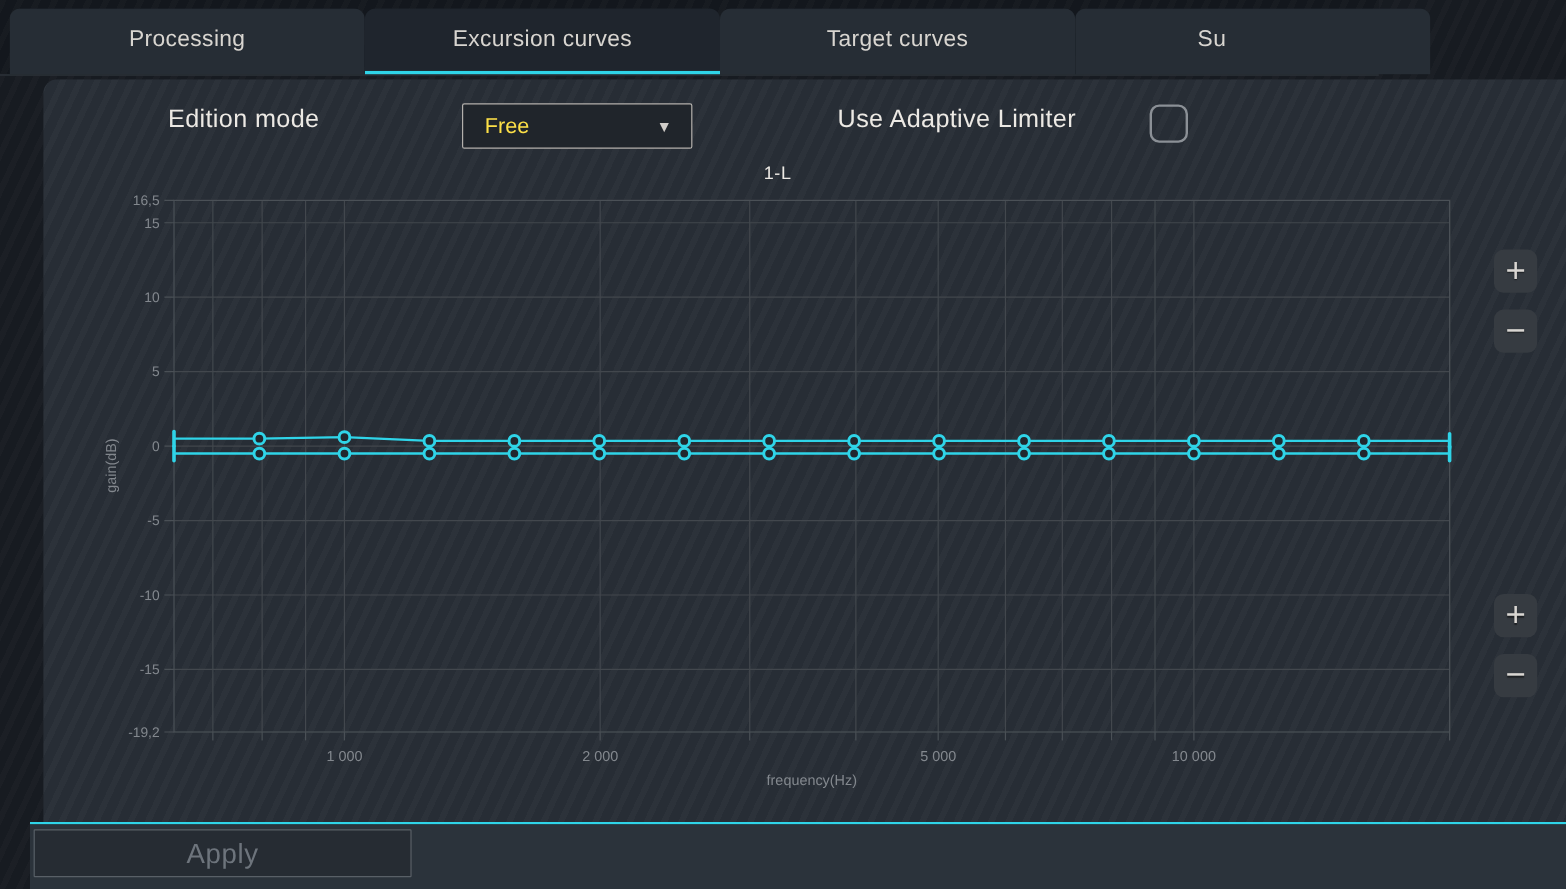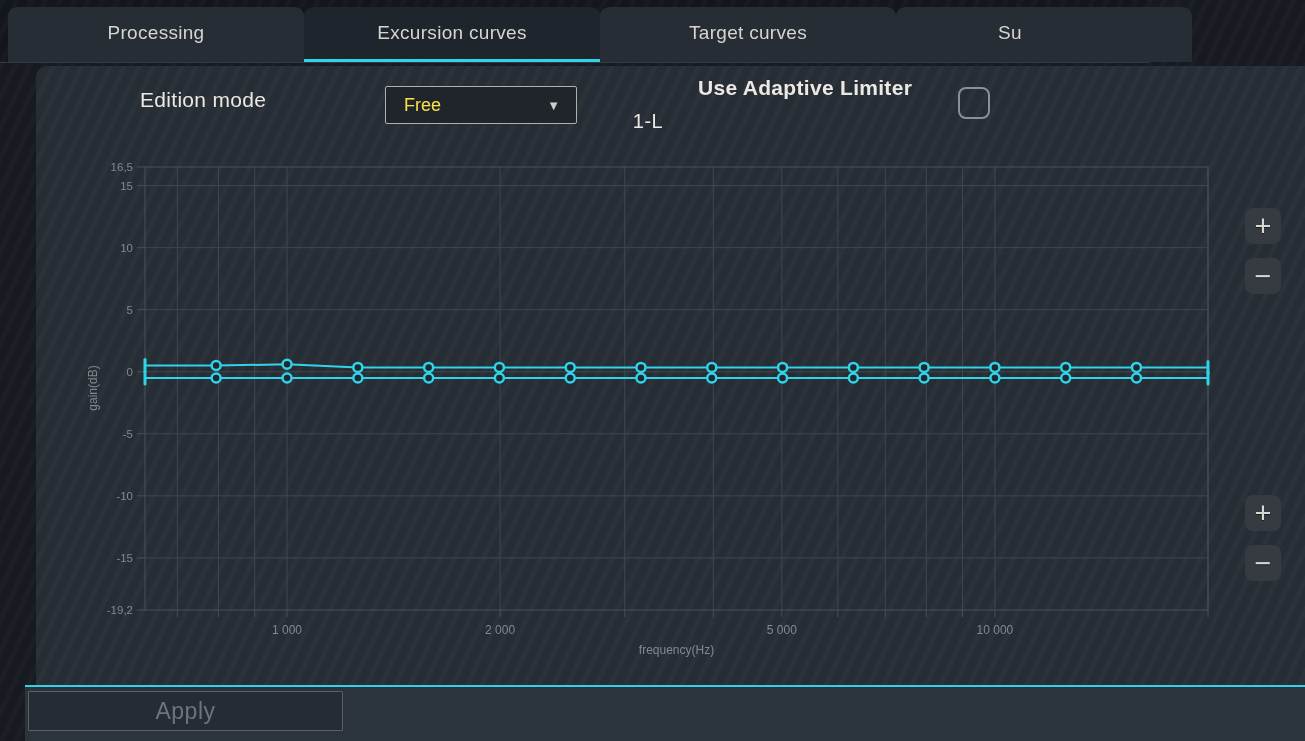--- a/index.html
+++ b/index.html
@@ -30,33 +30,33 @@
   }
   .tab.active { background:#1f252d; border-bottom:3px solid #2fd4e8; }
   .tab.clipped { justify-content:flex-start; padding-left:102px; }
 
   
   #panel { position:absolute; left:36px; top:66px; width:1269px; height:620px;
     border-radius:12px 0 0 0; }
 
   .ctl-label { position:absolute; color:#ece9e4; font-size:21px; letter-spacing:0.3px; white-space:nowrap; }
   #edition-label { left:104px; top:22px; }
-  #limiter-label { left:662px; top:10px;font-weight:bold; }
+  #limiter-label { left:662px; top:22px; }
 
   #edition-dropdown { position:absolute; left:349px; top:20px; width:192px; height:38px;
     background:#20252b; border:1px solid #b3b0ac; border-radius:2px;
     display:flex; align-items:center; cursor:pointer; }
   #edition-dropdown .value { color:#fde047; font-size:18px; padding-left:18px; flex:1; }
   #edition-dropdown .arrow { color:#d0cdc9; font-size:13px; padding-right:16px; }
 
   #limiter-checkbox { position:absolute; left:922px; top:21px; width:32px; height:32px;
     border:2px solid #8b9096; border-radius:8px; background:transparent; cursor:pointer; }
 
-  #chart-title { position:absolute; left:612px; top:44px; transform:translateX(-50%);
-    color:#ece9e4; font-size:20px; letter-spacing:0.5px; }
+  #chart-title { position:absolute; left:612px; top:70px; transform:translateX(-50%);
+    color:#ece9e4; font-size:15px; letter-spacing:0.5px; }
 
   #chart-svg { position:absolute; left:0; top:0; }
 
   .zoom-btn { position:absolute; left:1209px; width:36px; height:36px;
     background:#363b41; border:none; border-radius:8px; cursor:pointer;
     color:#d9d6d2; font-size:29px; font-weight:300; line-height:30px;
     display:flex; align-items:center; justify-content:center;
     text-shadow:0 1px 1px rgba(0,0,0,0.5);
   }
   #zoom-a-plus  { top:142px; }

